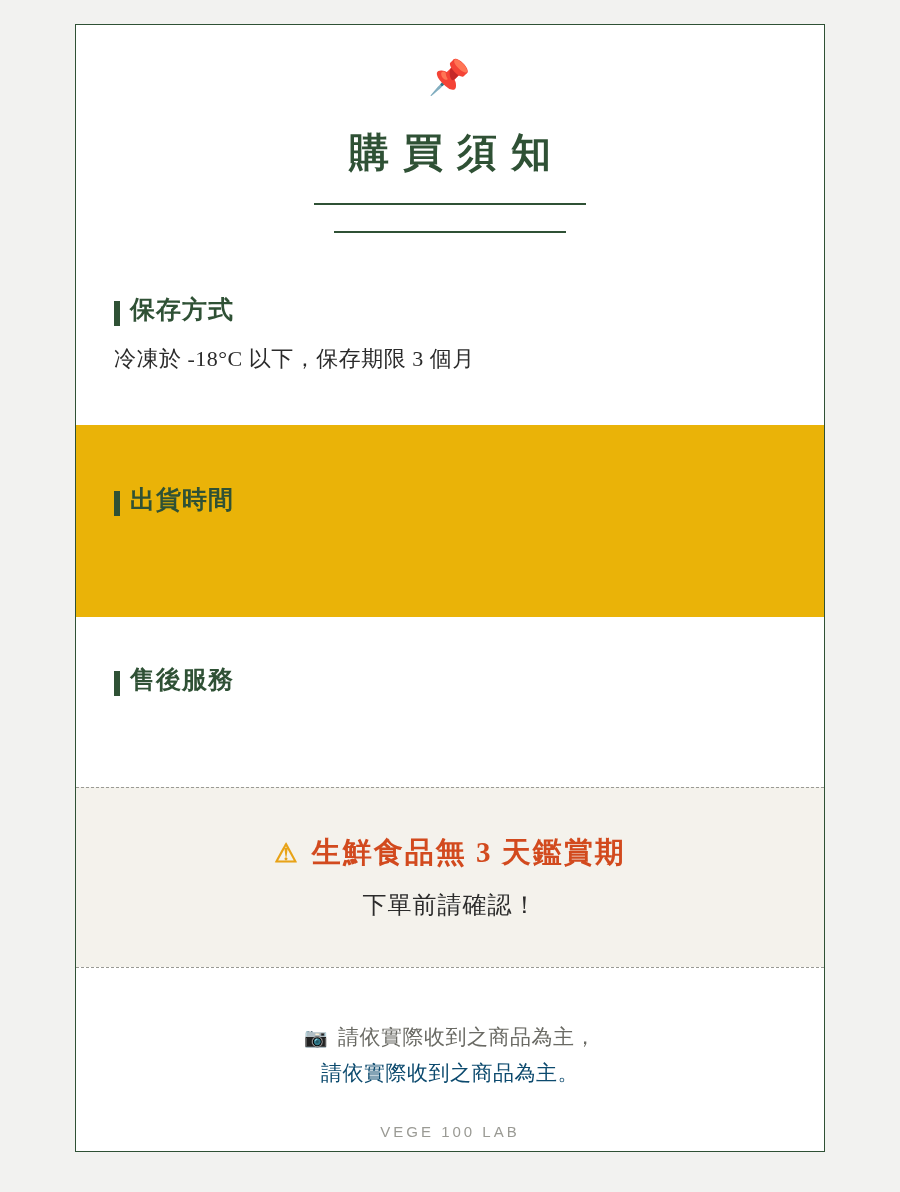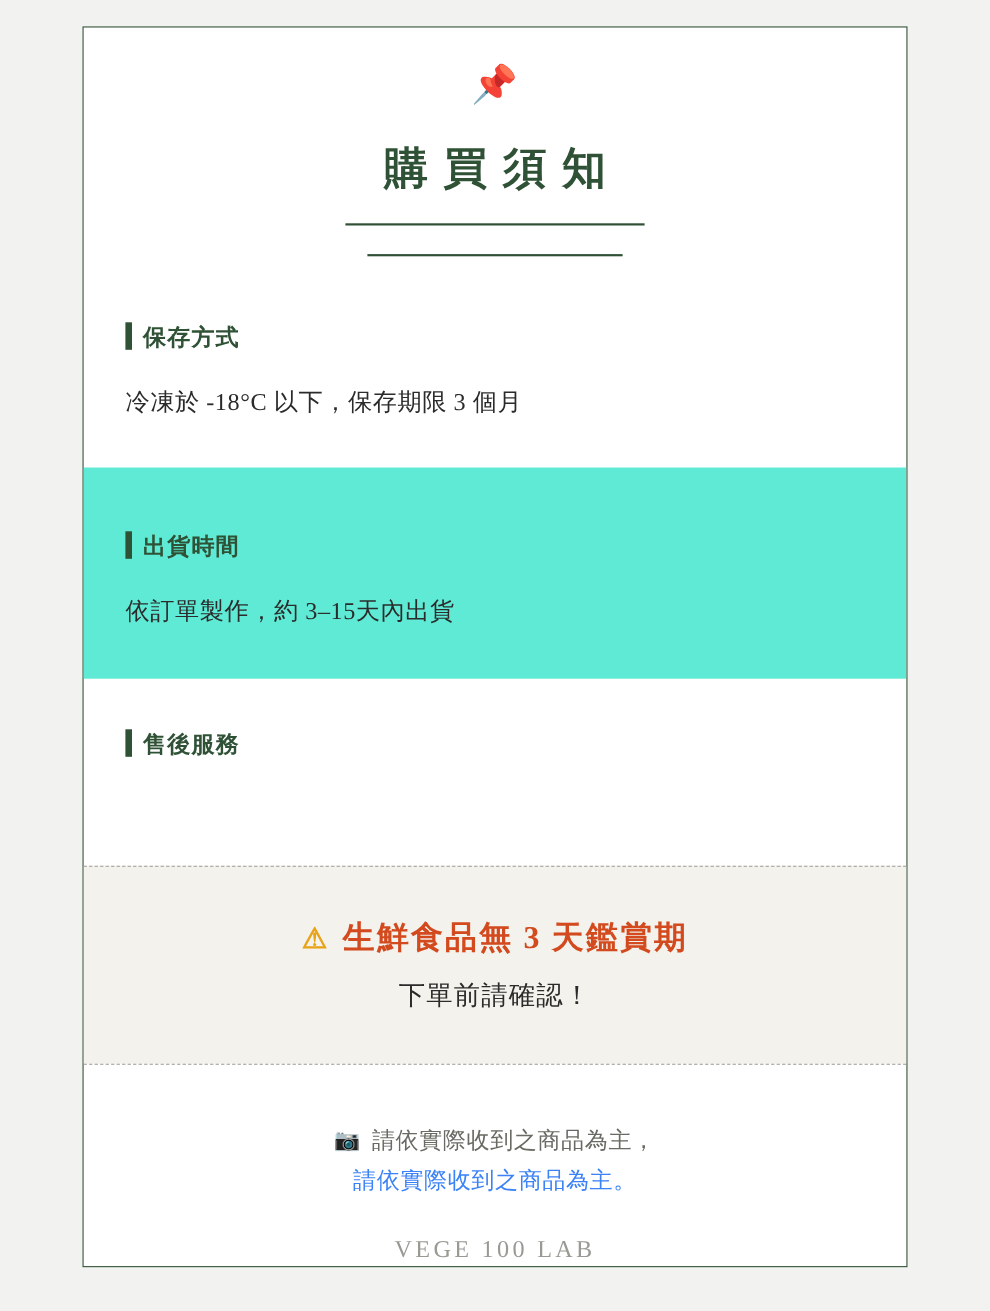--- a/index.html
+++ b/index.html
@@ -81,40 +81,40 @@
 
   
   .section {
     position: absolute;
     left: 0;
     width: 100%;
     box-sizing: border-box;
     padding: 0 38px;
   }
   .section.shaded {
-    background: #5eead4;
+    background: #eab308;
   }
   .sec-head {
     display: flex;
-    align-items: flex-start;
-    font-size: 21px;
+    align-items: flex-end;
+    font-size: 25px;
     font-weight: bold;
     color: #2f5135;
     letter-spacing: 1px;
   }
   .sec-bar {
     display: inline-block;
     width: 6px;
     height: 25px;
     background: #2f5135;
     margin-right: 10px;
     flex: none;
   }
   .sec-body {
-    margin-top: 28px;
+    margin-top: 16px;
     font-size: 22px;
     color: #2b2b2b;
     letter-spacing: 0.5px;
     line-height: 1.5;
   }
 
   .sec-storage { top: 268px; height: 132px; }
   .sec-ship    { top: 400px; height: 192px; padding-top: 58px; }
   .sec-service { top: 592px; height: 136px; padding-top: 46px; }
 
@@ -186,29 +186,29 @@
     color: #6a6a64;
     letter-spacing: 0.5px;
   }
   .cam-icon {
     font-size: 19px;
     margin-right: 10px;
   }
   .foot-line2 {
     margin-top: 8px;
     font-size: 21px;
-    color: #3b82f6;
+    color: #0c4a6e;
     letter-spacing: 0.5px;
   }
   .brand {
     margin-top: 36px;
-    font-size: 22px;
+    font-size: 15px;
     color: #9a9a94;
     letter-spacing: 3px;
-    font-family: Liberation Serif, serif;
+    font-family: Liberation Sans, sans-serif;
   }
 </style>
 </head>
 <body>
 
 <div class="page">
   <div class="card">
 
     <div class="pin">📌</div>
 
@@ -225,21 +225,20 @@
         <span>保存方式</span>
       </div>
       <div class="sec-body">冷凍於 -18°C 以下，保存期限 3 個月</div>
     </div>
 
     <div class="section shaded sec-ship">
       <div class="sec-head">
         <span class="sec-bar"></span>
         <span>出貨時間</span>
       </div>
-      <div class="sec-body">依訂單製作，約 3–15天內出貨</div>
     </div>
 
     <div class="section sec-service">
       <div class="sec-head">
         <span class="sec-bar"></span>
         <span>售後服務</span>
       </div>
     </div>
 
     <div class="warn-block">

